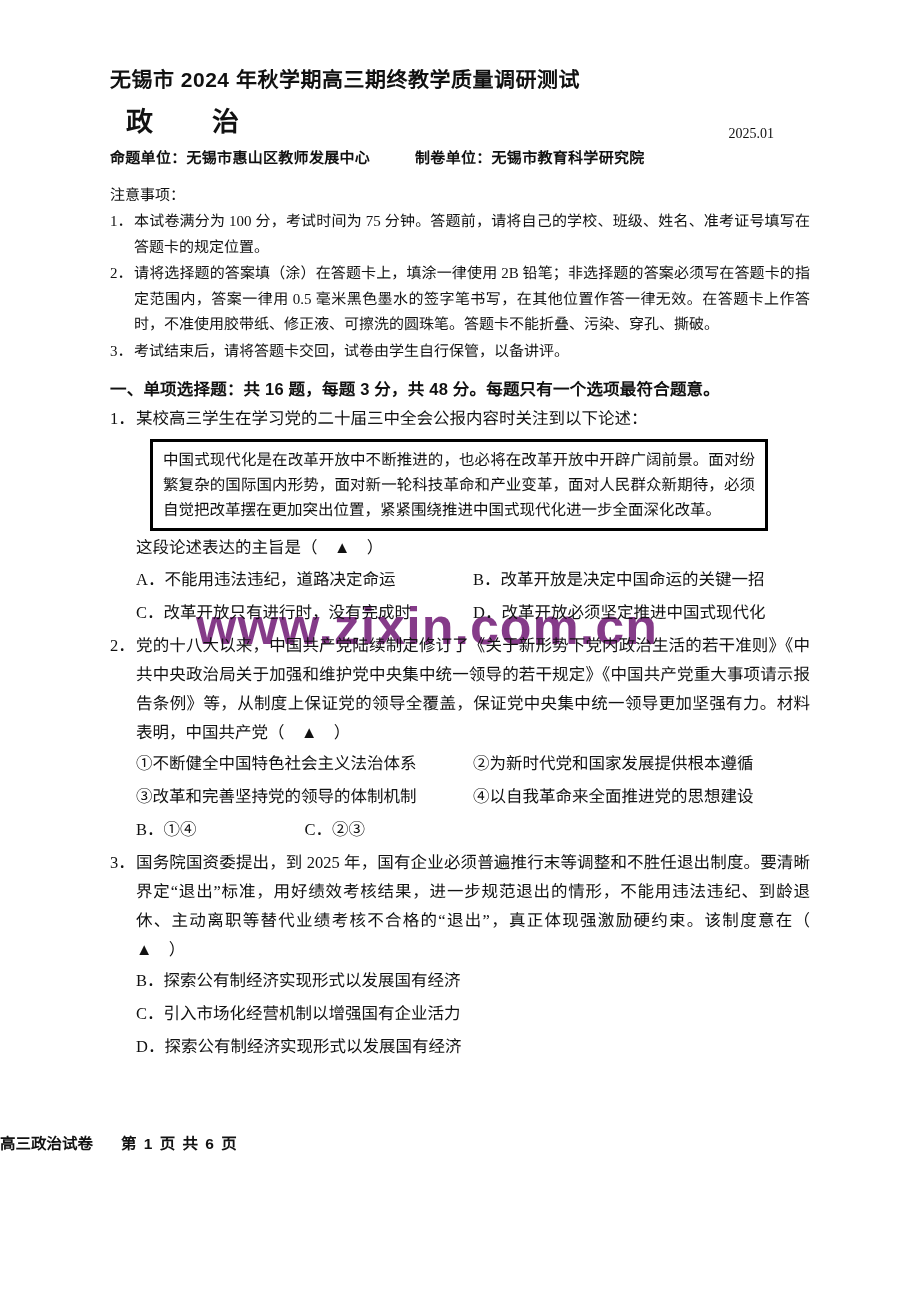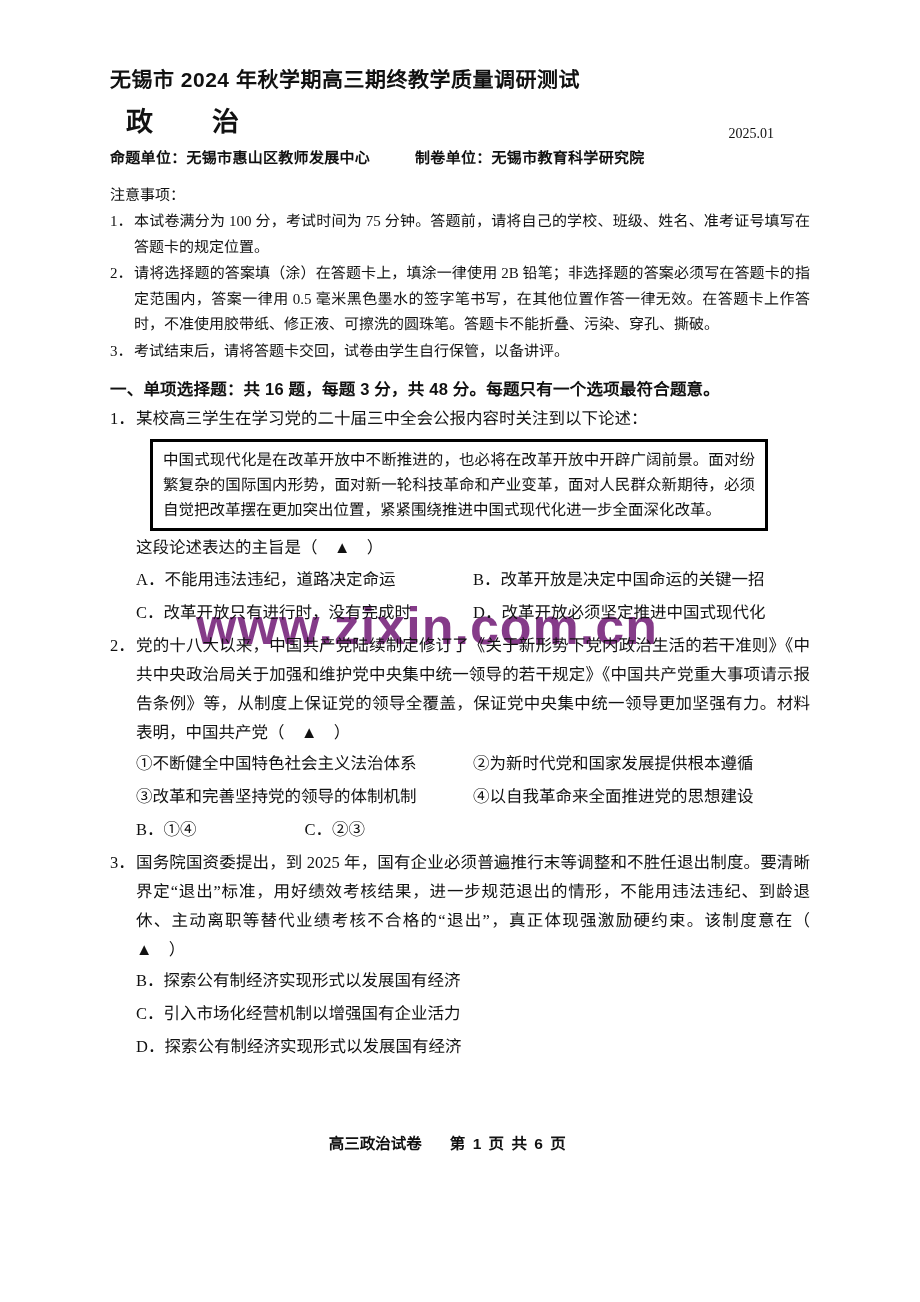--- a/index.html
+++ b/index.html
@@ -198,26 +198,24 @@
     line-height: 33px;
   }
   .stmt-row > .stmt { width: 50%; white-space: nowrap; }
 
   
   .doc-footer {
     position: absolute;
     left: 0;
     top: 1131px;
     width: 816px;
-    text-align: center;
     font-family: "Liberation Sans", "DejaVu Sans", sans-serif;
     font-size: 15.5px;
     font-weight: 700;
     z-index: 2;
-    padding-left: 40px;
   }
   .doc-footer .foot-gap { display: inline-block; width: 28px; }
   .doc-footer .pager { font-weight: 700; letter-spacing: 1.5px; }
 </style>
 </head>
 <body>
 
 <div class="page">
 
   <div class="watermark" style="color: #701a75;">www.zixin.com.cn</div>

